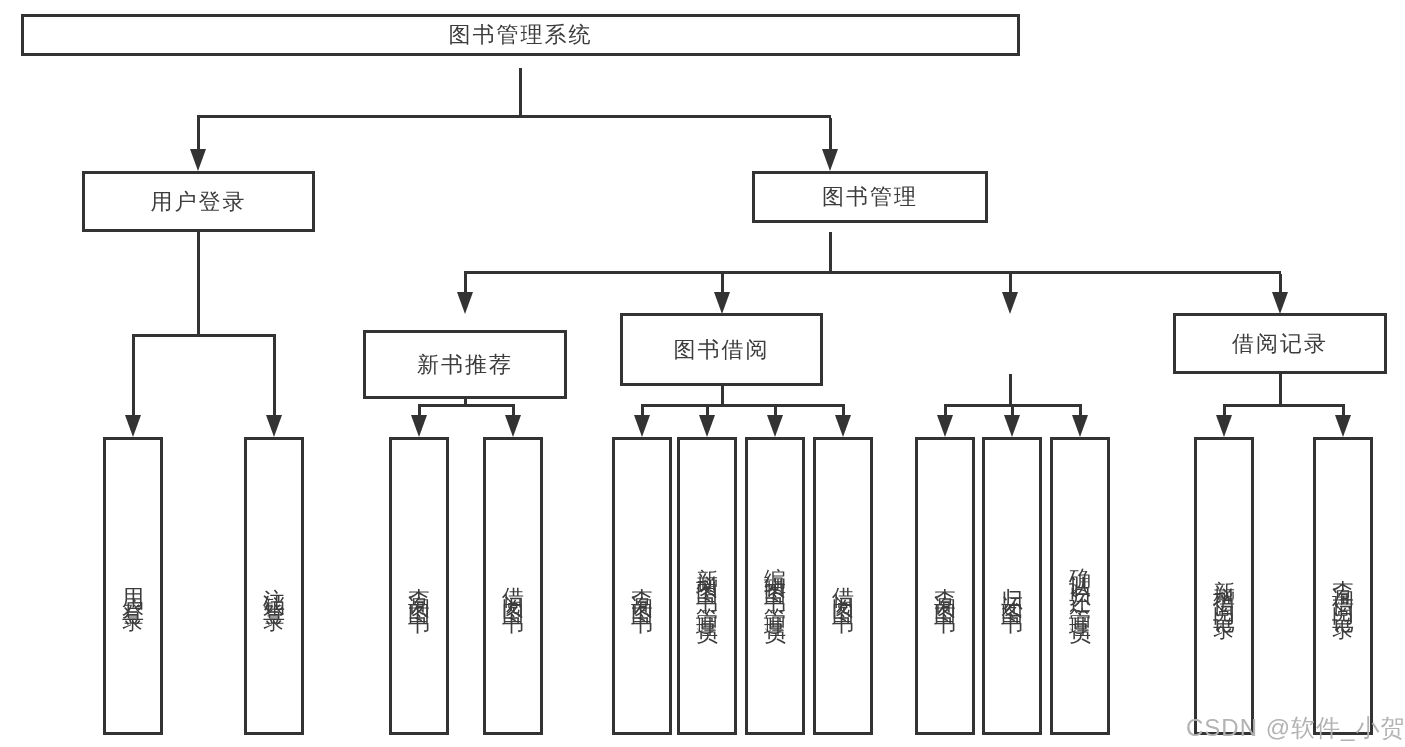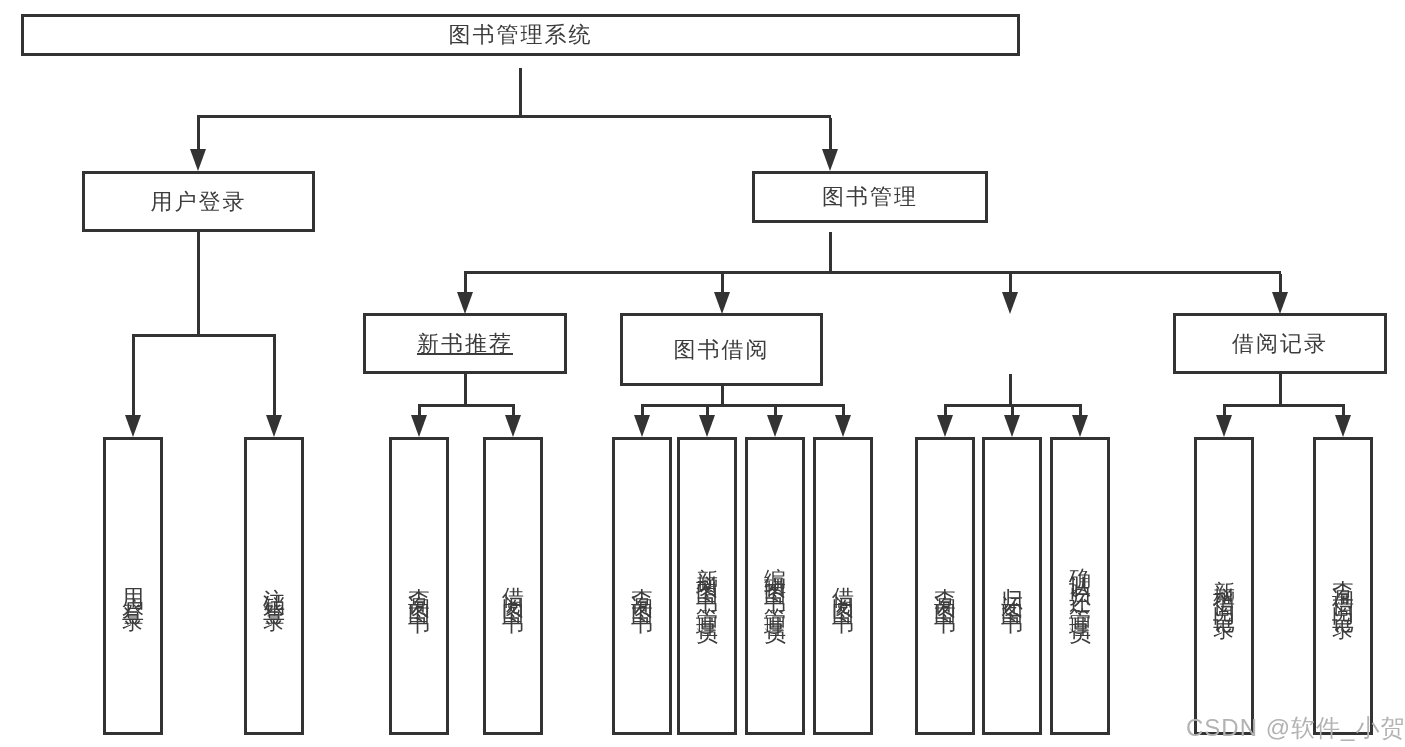--- a/index.html
+++ b/index.html
@@ -36,21 +36,21 @@
 <body>
 
 <div class="canvas">
 
   <div class="box hbox" style="left:21px;top:14px;width:999px;height:42px;text-align:center;">图书管理系统</div>
 
   <div class="box hbox" style="left:82px;top:171px;width:233px;height:61px;">用户登录</div>
 
   <div class="box hbox" style="left:752px;top:171px;width:236px;height:52px;">图书管理</div>
 
-  <div class="box hbox" style="left:363px;top:313px;width:204px;height:61px;text-decoration:underline;">新书推荐</div>
+  <div class="box hbox" style="left:363px;top:330px;width:204px;height:69px;">新书推荐</div>
 
   <div class="box hbox" style="left:620px;top:313px;width:203px;height:73px;font-family:Liberation Serif, serif;">图书借阅</div>
 
 
   <div class="box hbox" style="left:1173px;top:313px;width:214px;height:61px;">借阅记录</div>
 
   <div class="box vbox" style="left:103px;top:437px;width:60px;height:298px;">用户登录</div>
   <div class="box vbox" style="left:244px;top:437px;width:60px;height:298px;">注销登录</div>
 
   <div class="box vbox" style="left:389px;top:437px;width:60px;height:298px;">查询图书</div>

